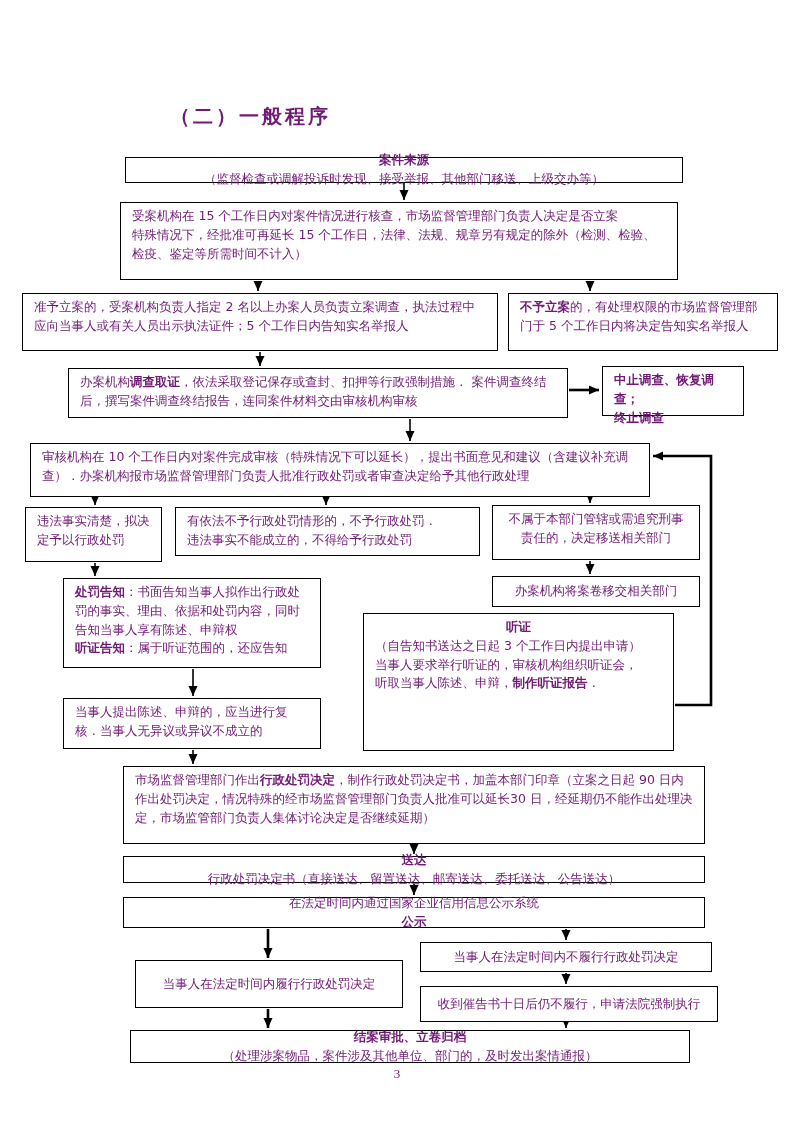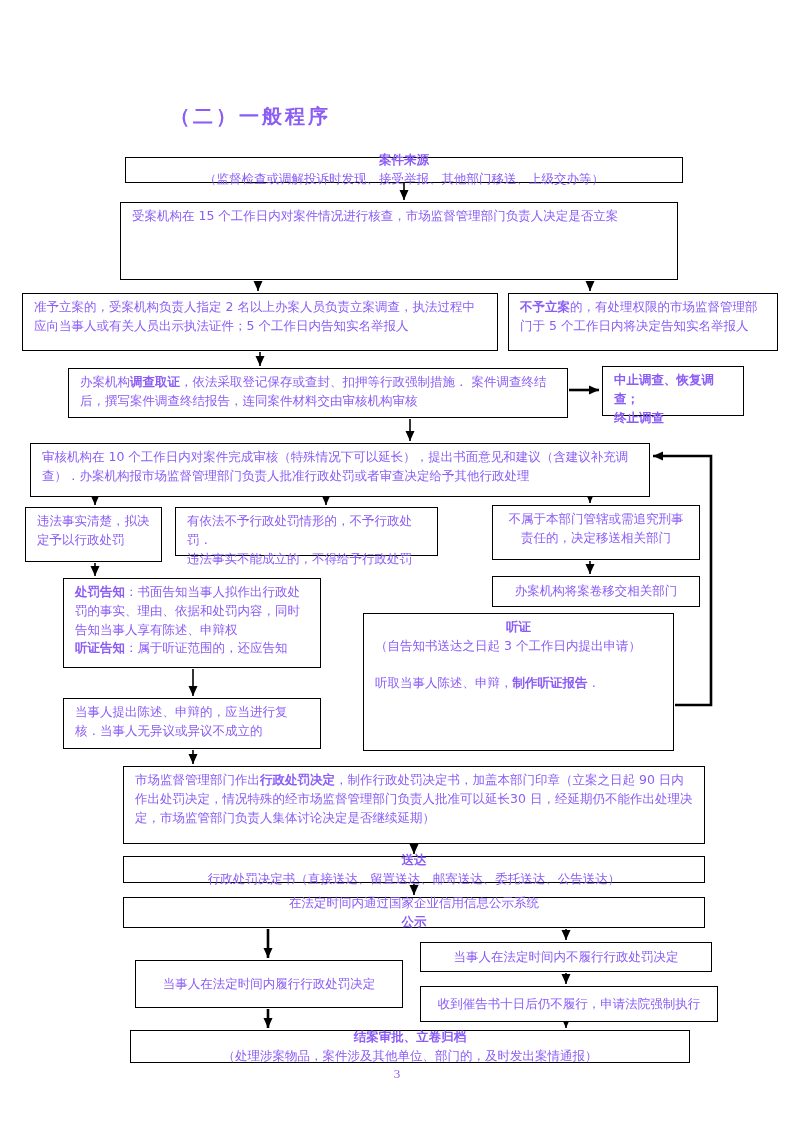--- a/index.html
+++ b/index.html
@@ -2,21 +2,21 @@
 <html><head>
 <meta charset="utf-8">
 <style>
   html,body{margin:0;padding:0;background:#e8e8e8;}
   .sheet{
     position:relative;
     width:794px;height:1123px;
     margin:0 auto;
     background:#ffffff;
     font-family:"DejaVu Sans","Liberation Sans",sans-serif;
-    color:#8b5cf6;
+    color:#701a75;
     overflow:hidden;
   }
   .doc-title{
     position:absolute;
     font-family:"Liberation Serif","DejaVu Serif",serif;
     font-size:20px;
     font-weight:600;
     letter-spacing:3px;
   }
   .node{
@@ -102,34 +102,34 @@
       <path d="M268,1028 L272.5,1018 L263.5,1018 Z" fill="#000"></path>
       <polyline points="566,1023 566,1028" fill="none" stroke="#000" stroke-width="1.6"></polyline>
       <path d="M566,1028 L570.5,1018 L561.5,1018 Z" fill="#000"></path>
     </svg>
 
   <div>
       <div class="node center" style="left: 125px; top: 157px; width: 558px; height: 26px;">
         <span style="font-weight: bold;">案件来源</span>
         <span>（监督检查或调解投诉时发现、接受举报、其他部门移送、上级交办等）</span>
       </div>
-      <div class="node" style="left: 120px; top: 202px; width: 558px; height: 78px;"><span>受案机构在 15 个工作日内对案件情况进行核查，市场监督管理部门负责人决定是否立案</span><br></div>
+      <div class="node" style="left: 120px; top: 202px; width: 558px; height: 78px;"><span>受案机构在 15 个工作日内对案件情况进行核查，市场监督管理部门负责人决定是否立案</span><br><span>特殊情况下，经批准可再延长 15 个工作日，法律、法规、规章另有规定的除外（检测、检验、检疫、鉴定等所需时间不计入）</span></div>
       <div class="node" style="left: 22px; top: 293px; width: 476px; height: 58px;"><span>准予立案的，受案机构负责人指定 2 名以上办案人员负责立案调查，执法过程中应向当事人或有关人员出示执法证件；5 个工作日内告知实名举报人</span></div>
       <div class="node" style="left: 508px; top: 293px; width: 270px; height: 58px;"><span style="font-weight: bold;">不予立案</span><span>的，有处理权限的市场监督管理部门于 5 个工作日内将决定告知实名举报人</span></div>
       <div class="node" style="left: 68px; top: 368px; width: 500px; height: 50px;"><span>办案机构</span><span style="font-weight: bold;">调查取证</span><span>，依法采取登记保存或查封、扣押等行政强制措施． 案件调查终结后，撰写案件调查终结报告，连同案件材料交由审核机构审核</span></div>
       <div class="node" style="left: 602px; top: 366px; width: 142px; height: 50px;"><span style="font-weight: bold;">中止调查、恢复调查；</span><br><span style="font-weight: bold;">终止调查</span></div>
       <div class="node" style="left: 30px; top: 443px; width: 620px; height: 54px;"><span>审核机构在 10 个工作日内对案件完成审核（特殊情况下可以延长），提出书面意见和建议（含建议补充调查）．办案机构报市场监督管理部门负责人批准行政处罚或者审查决定给予其他行政处理</span></div>
       <div class="node" style="left: 25px; top: 507px; width: 137px; height: 55px;"><span>违法事实清楚，拟决定予以行政处罚</span></div>
-      <div class="node" style="left: 175px; top: 507px; width: 263px; height: 49px;"><span>有依法不予行政处罚情形的，不予行政处罚．</span><br><span>违法事实不能成立的，不得给予行政处罚</span></div>
+      <div class="node" style="left: 175px; top: 507px; width: 305px; height: 49px;"><span>有依法不予行政处罚情形的，不予行政处罚．</span><br><span>违法事实不能成立的，不得给予行政处罚</span></div>
       <div class="node" style="left: 492px; top: 505px; width: 208px; height: 55px; text-align: center;"><span>不属于本部门管辖或需追究刑事责任的，决定移送相关部门</span></div>
       <div class="node" style="left: 63px; top: 578px; width: 258px; height: 90px;"><span style="font-weight: bold;">处罚告知</span><span>：书面告知当事人拟作出行政处罚的事实、理由、依据和处罚内容，同时告知当事人享有陈述、申辩权</span><br><span style="font-weight: bold;">听证告知</span><span>：属于听证范围的，还应告知</span></div>
       <div class="node center" style="left: 492px; top: 576px; width: 208px; height: 31px;">
         <span>办案机构将案卷移交相关部门</span>
       </div>
-      <div class="node" style="left: 363px; top: 613px; width: 311px; height: 138px;"><div class="node-title">听证</div><span>（自告知书送达之日起 3 个工作日内提出申请）</span><br><br><span>听取当事人陈述、申辩，</span><span style="font-weight: bold;">制作听证报告</span><span>．</span><br></div>
+      <div class="node" style="left: 363px; top: 613px; width: 311px; height: 138px;"><div class="node-title">听证</div><span>（自告知书送达之日起 3 个工作日内提出申请）</span><br><span>当事人要求举行听证的，审核机构组织听证会，</span><br><span>听取当事人陈述、申辩，</span><span style="font-weight: bold;">制作听证报告</span><span>．</span><br></div>
       <div class="node" style="left: 63px; top: 698px; width: 258px; height: 51px;"><span>当事人提出陈述、申辩的，应当进行复核．当事人无异议或异议不成立的</span></div>
       <div class="node" style="left: 123px; top: 766px; width: 582px; height: 78px;"><span>市场监督管理部门作出</span><span style="font-weight: bold;">行政处罚决定</span><span>，制作行政处罚决定书，加盖本部门印章（立案之日起 90 日内作出处罚决定，情况特殊的经市场监督管理部门负责人批准可以延长30 日，经延期仍不能作出处理决定，市场监管部门负责人集体讨论决定是否继续延期）</span></div>
       <div class="node center" style="left: 123px; top: 856px; width: 582px; height: 27px;">
         <span style="font-weight: bold;">送达</span>
         <span>行政处罚决定书（直接送达、留置送达、邮寄送达、委托送达、公告送达）</span>
       </div>
       <div class="node center" style="left: 123px; top: 897px; width: 582px; height: 31px;">
         <span>在法定时间内通过国家企业信用信息公示系统</span>
         <span style="font-weight: bold;">公示</span>
       </div>

